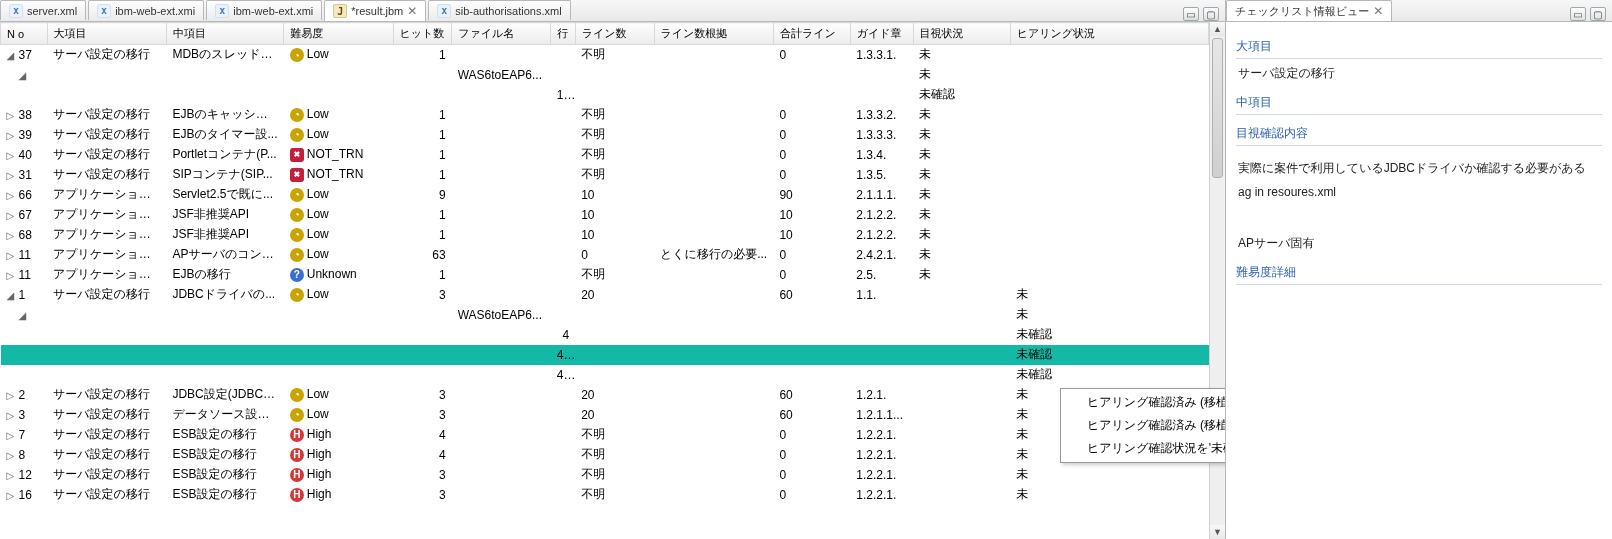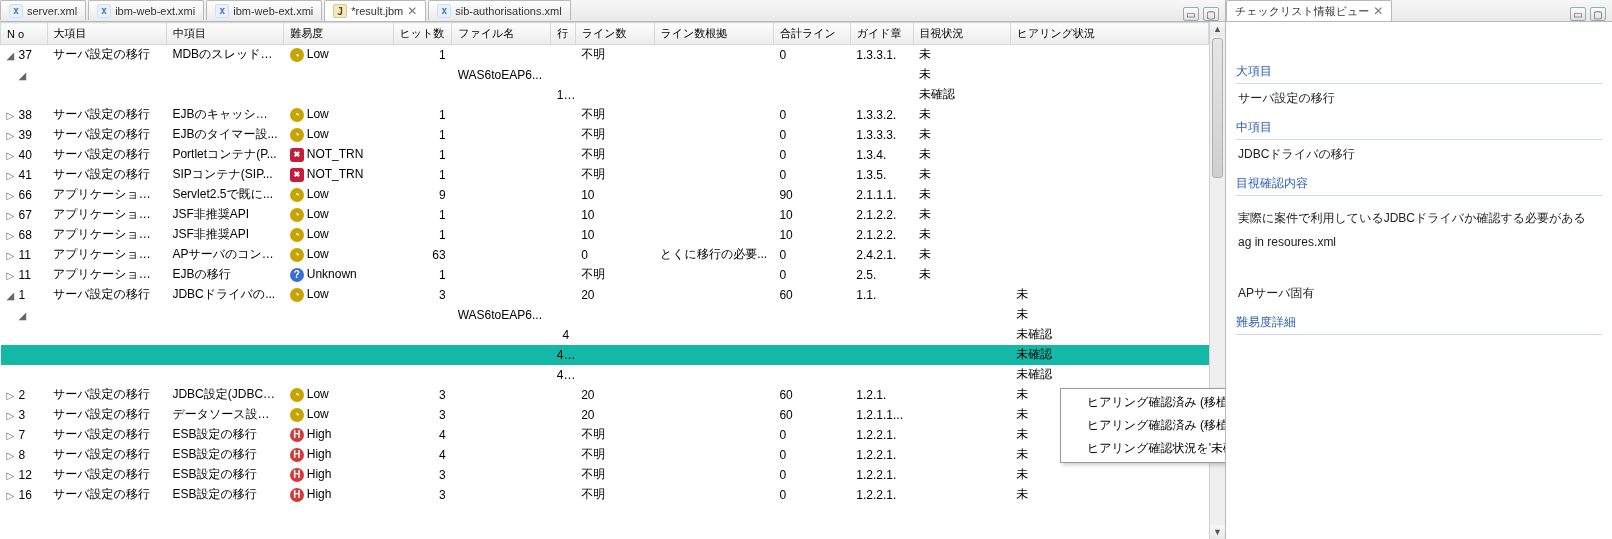--- a/index.html
+++ b/index.html
@@ -1,18 +1,18 @@
 <!DOCTYPE html>
 <html><head>
 <meta charset="utf-8">
 <style>
   * { box-sizing: border-box; margin: 0; padding: 0; }
   body { font-family: "Meiryo UI", "MS PGothic", sans-serif; font-size: 12px; color: #000; background: #fff; width: 1612px; height: 539px; display: flex; overflow: hidden; }
   .left-panel { width: 1226px; border-right: 1px solid #b8b8b8; display: flex; flex-direction: column; }
-  .right-panel { flex: 1; display: flex; flex-direction: column; gap: 25px; }
+  .right-panel { flex: 1; display: flex; flex-direction: column; }
   .tab-bar { height: 22px; background: linear-gradient(#f7f7f7,#e9e9e9); display: flex; align-items: flex-end; border-bottom: 1px solid #b8b8b8; position: relative; }
   .tab { display: flex; align-items: center; gap: 4px; padding: 2px 8px; height: 20px; border: 1px solid #b8b8b8; border-bottom: none; margin-right: 2px; background: linear-gradient(#fefefe,#ececec); border-radius: 2px 2px 0 0; font-size: 11px; color: #333; cursor: default; }
   .tab.active { background: #fff; height: 21px; }
   .tab-icon-x { width: 14px; height: 14px; display: inline-flex; align-items: center; justify-content: center; font-family: monospace; font-size: 10px; font-weight: bold; color: #4a7bbf; border: 1px solid #cfdff5; background: #e9f1fb; border-radius: 2px; }
   .tab-icon-j { width: 14px; height: 14px; display: inline-flex; align-items: center; justify-content: center; font-family: monospace; font-size: 10px; font-weight: bold; color: #6a4a00; background: #f4e7c4; border: 1px solid #d9c98a; border-radius: 2px; }
   .tab-close { width: 10px; height: 10px; display: inline-flex; align-items: center; justify-content: center; color: #777; font-size: 12px; line-height: 1; }
   .tab-spacer { flex: 1; }
   .tab-bar .win-btns { display: flex; gap: 4px; padding-right: 6px; align-items: center; }
   .win-btn { width: 16px; height: 14px; border: 1px solid #9aa; background: linear-gradient(#fefefe,#e0e0e0); border-radius: 2px; font-size: 10px; display: flex; align-items: center; justify-content: center; color: #445; }
   .table-wrap { flex: 1; overflow: hidden; position: relative; display: flex; }
@@ -209,21 +209,21 @@
               <td><span></span></td>
               <td class="num-right"><span></span></td>
               <td><span>不明</span></td>
               <td><span></span></td>
               <td><span>0</span></td>
               <td><span>1.3.4.</span></td>
               <td><span>未</span></td>
               <td><span></span></td>
             </tr>
             <tr class="data-row">
-              <td><span class="tree-toggle">▷</span><span>41</span></td>
+              <td><span class="tree-toggle">▷</span><span>31</span></td>
               <td><span>サーバ設定の移行</span></td>
               <td><span>SIPコンテナ(SIP...</span></td>
               <td><span class="diff-icon diff-nottrn">✖</span><span>NOT_TRN</span></td>
               <td class="num-right"><span>1</span></td>
               <td><span></span></td>
               <td class="num-right"><span></span></td>
               <td><span>不明</span></td>
               <td><span></span></td>
               <td><span>0</span></td>
               <td><span>1.3.5.</span></td>
@@ -495,21 +495,20 @@
     <div class="tab-spacer"></div>
     <div class="win-btns">
       <div class="win-btn">▭</div>
       <div class="win-btn">▢</div>
     </div>
   </div>
   <div class="right-content">
     <div class="section-header">大項目</div>
     <div class="section-body">サーバ設定の移行</div>
     <div class="section-header">中項目</div>
-    <div class="section-body">JDBCドライバの移行</div>
     <div class="section-header">目視確認内容</div>
     <div class="section-body"></div>
     <div class="section-body">実際に案件で利用しているJDBCドライバか確認する必要がある</div>
     <div class="section-body">ag in resoures.xml</div>
     <div class="section-body" style="margin-top:28px">APサーバ固有</div>
     <div class="section-header">難易度詳細</div>
   </div>
 </div>
 
 </body></html>

